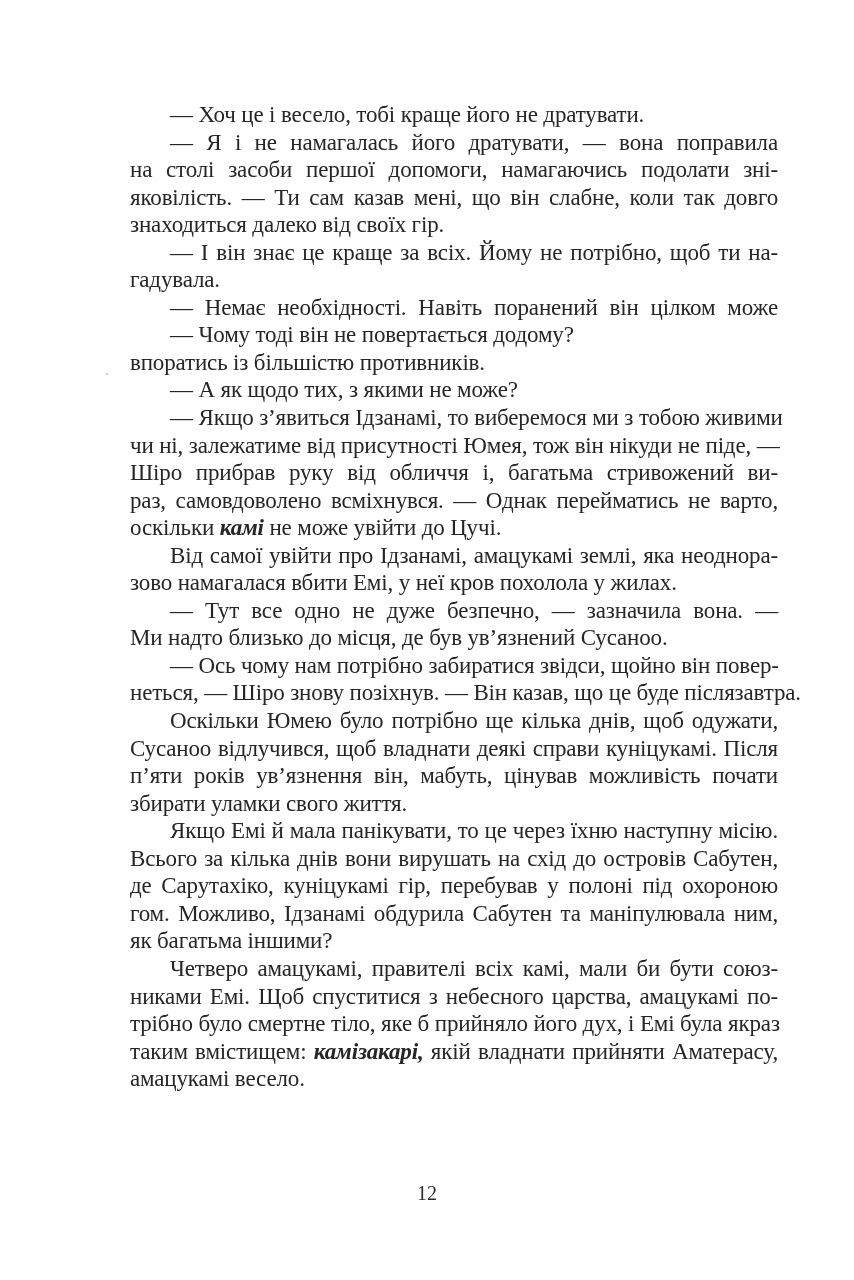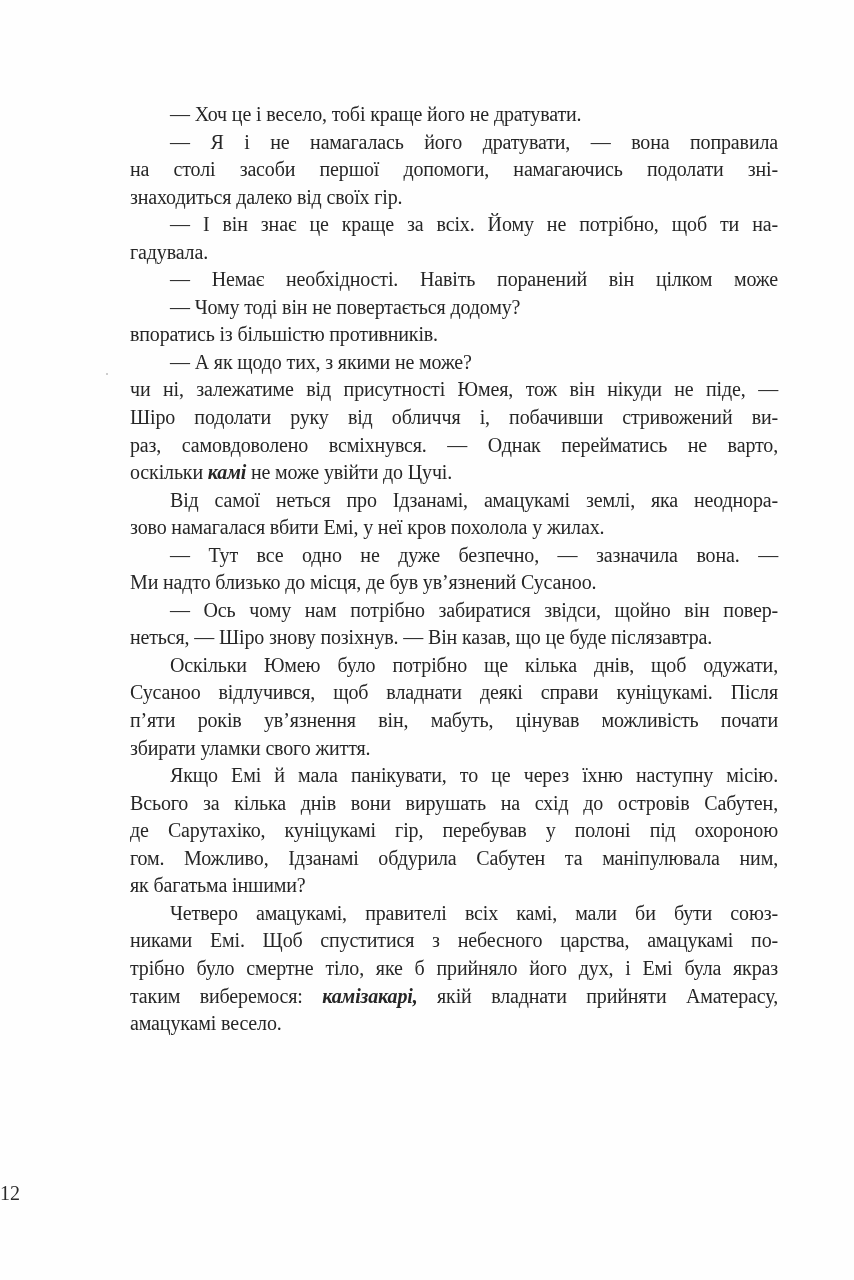--- a/index.html
+++ b/index.html
@@ -13,21 +13,21 @@
       position: relative;
       overflow: hidden;
       background: #fefefe;
     }
     .page-text {
       position: absolute;
       left: 130px;
       top: 101px;
       width: 648px;
       font-family: "Liberation Serif", "DejaVu Serif", serif;
-      font-size: 20px;
+      font-size: 23px;
       line-height: 27.55px;
       color: #262626;
       text-align: justify;
       letter-spacing: -0.15px;
     }
     .line {
       display: block;
       text-align: justify;
       text-align-last: justify;
       white-space: nowrap;
@@ -40,21 +40,21 @@
     }
     em {
       font-style: italic;
       font-weight: bold;
     }
     .page-number {
       position: absolute;
       left: 0;
       width: 854px;
       top: 1182px;
-      text-align: left;
+      text-align: center;
       font-family: "Liberation Serif", "DejaVu Serif", serif;
       font-size: 20px;
       color: #2a2a2a;
     }
     .speck {
       position: absolute;
       left: 106px;
       top: 373px;
       width: 2px;
       height: 2px;
@@ -62,48 +62,50 @@
       border-radius: 1px;
     }
   </style>
 </head>
 <body>
 
 <div class="page-text">
   <span class="line indent last">— Хоч це і весело, тобі краще його не дратувати.</span>
   <span class="line indent">— Я і не намагалась його дратувати, — вона поправила</span>
   <span class="line">на столі засоби першої допомоги, намагаючись подолати зні-</span>
+  <span class="line">яковілість. — Ти сам казав мені, що він слабне, коли так довго</span>
   <span class="line last">знаходиться далеко від своїх гір.</span>
   <span class="line indent">— І він знає це краще за всіх. Йому не потрібно, щоб ти на-</span>
   <span class="line last">гадувала.</span>
   <span class="line indent">— Немає необхідності. Навіть поранений він цілком може</span>
   <span class="line indent last">— Чому тоді він не повертається додому?</span>
   <span class="line last">впоратись із більшістю противників.</span>
   <span class="line indent last">— А як щодо тих, з якими не може?</span>
+  <span class="line indent">— Якщо з’явиться Ідзанамі, то виберемося ми з тобою живими</span>
   <span class="line">чи ні, залежатиме від присутності Юмея, тож він нікуди не піде, —</span>
-  <span class="line">Шіро подолати руку від обличчя і, побачивши стривожений ви-</span>
+  <span class="line">Шіро прибрав руку від обличчя і, багатьма стривожений ви-</span>
   <span class="line">раз, самовдоволено всміхнувся. — Однак перейматись не варто,</span>
   <span class="line last"><span>оскільки </span><em>камі</em><span> не може увійти до Цучі.</span></span>
-  <span class="line indent">Від самої неться про Ідзанамі, амацукамі землі, яка неоднора-</span>
+  <span class="line indent">Від самої увійти про Ідзанамі, амацукамі землі, яка неоднора-</span>
   <span class="line last">зово намагалася вбити Емі, у неї кров похолола у жилах.</span>
   <span class="line indent">— Тут все одно не дуже безпечно, — зазначила вона. —</span>
   <span class="line last">Ми надто близько до місця, де був ув’язнений Сусаноо.</span>
   <span class="line indent">— Ось чому нам потрібно забиратися звідси, щойно він повер-</span>
   <span class="line last">неться, — Шіро знову позіхнув. — Він казав, що це буде післязавтра.</span>
   <span class="line indent">Оскільки Юмею було потрібно ще кілька днів, щоб одужати,</span>
   <span class="line">Сусаноо відлучився, щоб владнати деякі справи куніцукамі. Після</span>
   <span class="line">п’яти років ув’язнення він, мабуть, цінував можливість почати</span>
   <span class="line last">збирати уламки свого життя.</span>
   <span class="line indent">Якщо Емі й мала панікувати, то це через їхню наступну місію.</span>
   <span class="line">Всього за кілька днів вони вирушать на схід до островів Сабутен,</span>
   <span class="line">де Сарутахіко, куніцукамі гір, перебував у полоні під охороною</span>
   <span class="line">гом. Можливо, Ідзанамі обдурила Сабутен та маніпулювала ним,</span>
   <span class="line last">як багатьма іншими?</span>
   <span class="line indent">Четверо амацукамі, правителі всіх камі, мали би бути союз-</span>
   <span class="line">никами Емі. Щоб спуститися з небесного царства, амацукамі по-</span>
   <span class="line">трібно було смертне тіло, яке б прийняло його дух, і Емі була якраз</span>
-  <span class="line"><span>таким виберемося: </span><em>камізакарі,</em><span> якій владнати прийняти Аматерасу,</span></span>
+  <span class="line"><span>таким вмістищем: </span><em>камізакарі,</em><span> якій владнати прийняти Аматерасу,</span></span>
   <span class="line last">амацукамі весело.</span>
 </div>
 
 <div class="speck"></div>
 
 <div class="page-number">12</div>
 
 </body></html>

